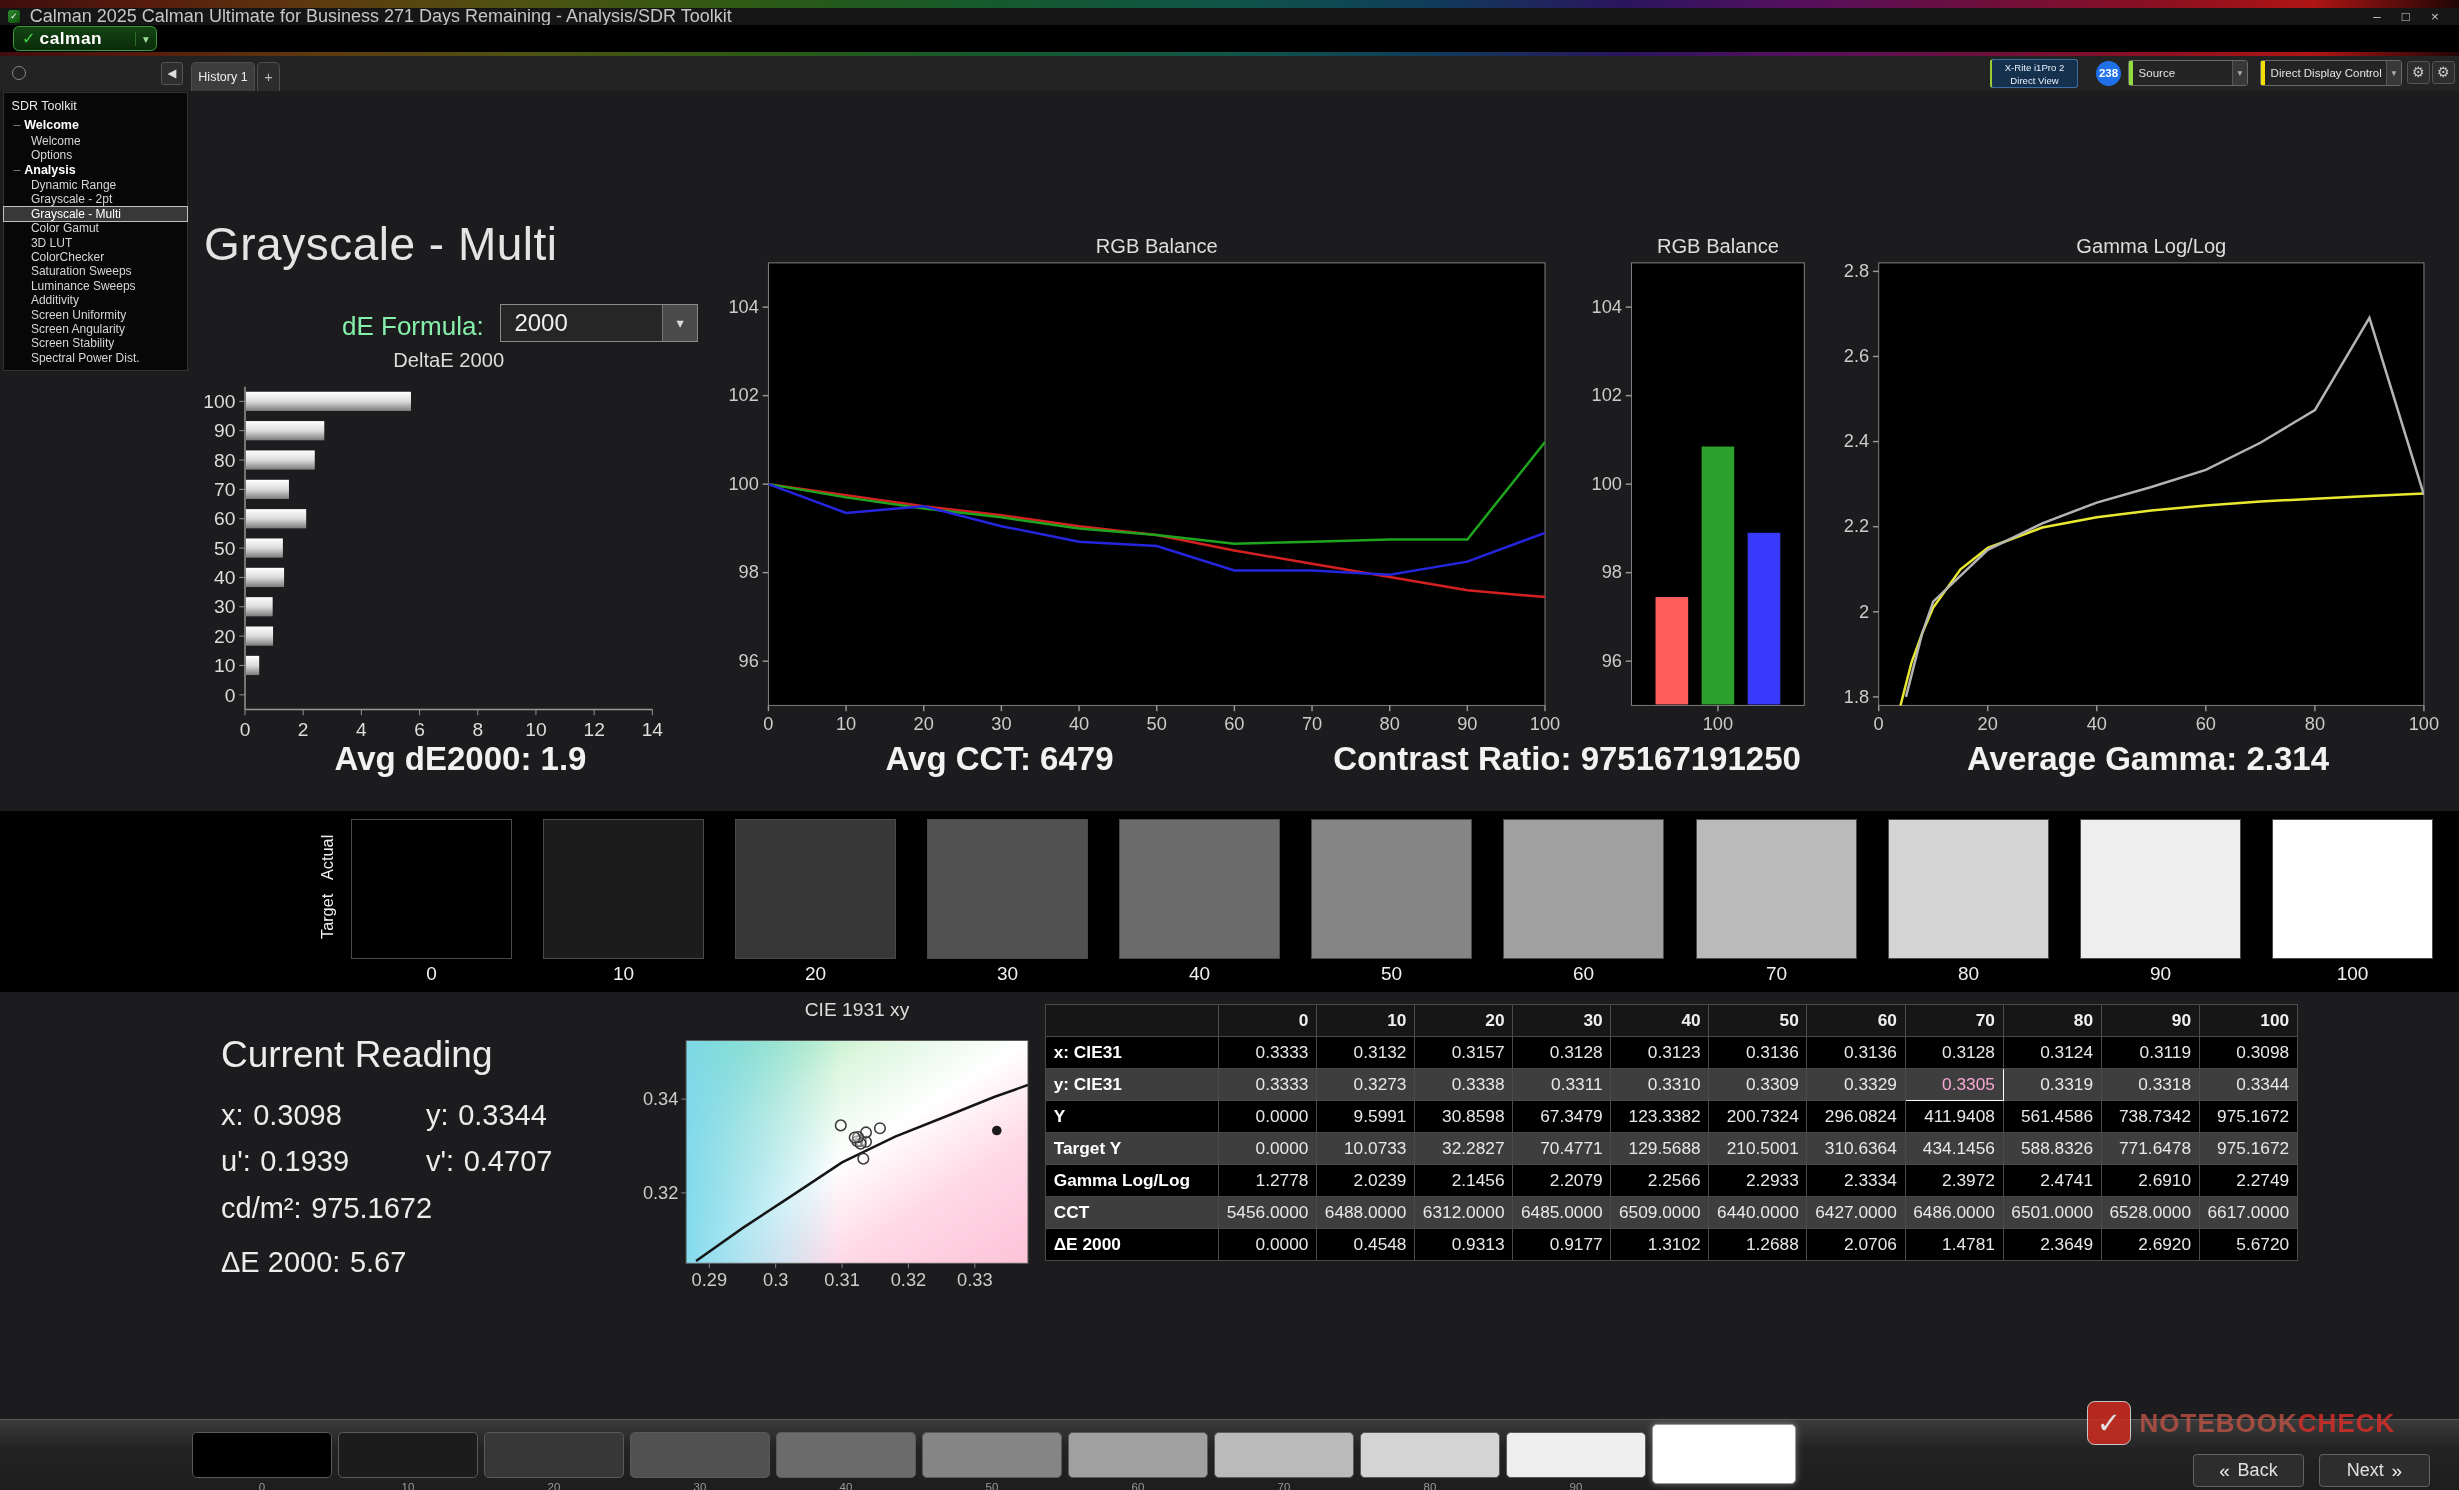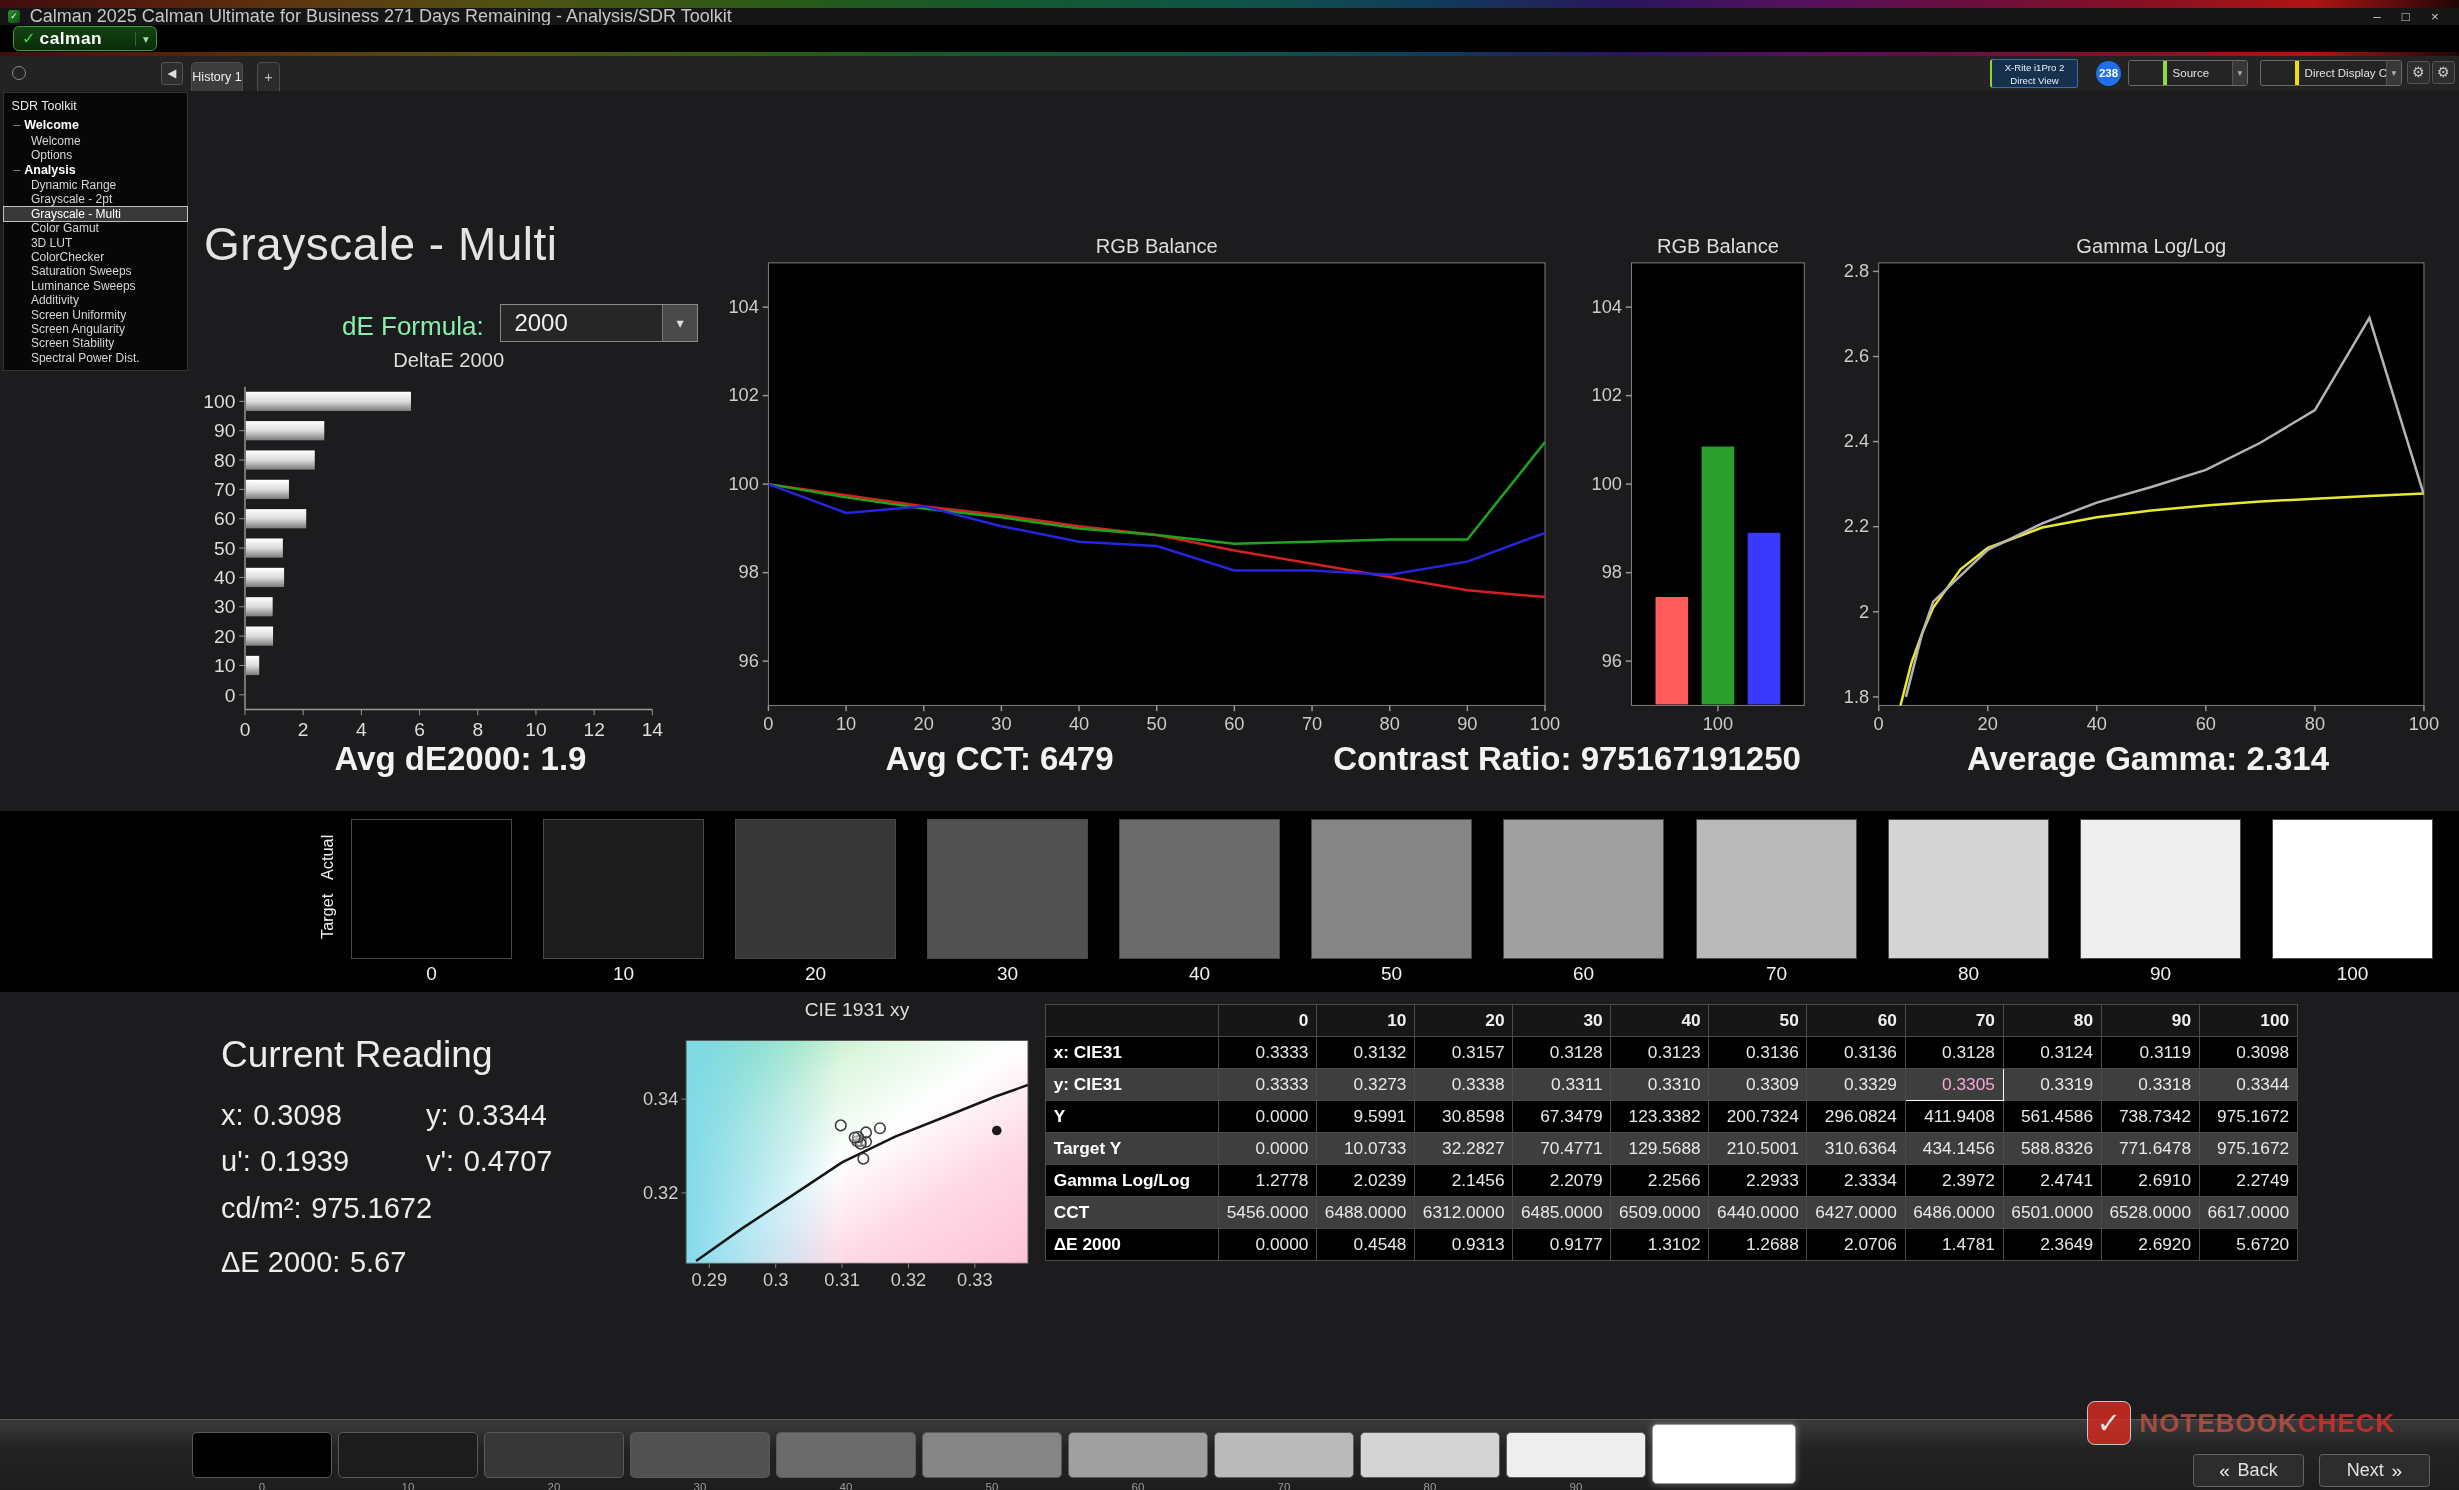--- a/index.html
+++ b/index.html
@@ -18,21 +18,21 @@
   .calman-logo .chk{color:#3fd43f;font-size:16.3px;font-weight:bold;margin-right:3.8px;}
   .calman-logo .nm{color:#fff;font-size:17.3px;font-weight:bold;letter-spacing:0.5px;}
   .calman-logo .dd{margin-left:auto;color:#9fdf9f;font-size:11.5px;border-left:1px solid #2f6b2f;padding-left:6.7px;}
   .tabbar{position:absolute;left:0;top:56px;width:2459px;height:35px;background:#232323;}
   .circle-icon{position:absolute;left:11.5px;top:9.6px;width:14.4px;height:14.4px;border:1.9px solid #8a8a8a;border-radius:50%;}
   .collapse-btn{position:absolute;left:161px;top:5.8px;width:22px;height:23px;background:#2e2e2e;border:1px solid #555;color:#ddd;font-size:11.5px;text-align:center;line-height:21px;border-radius:2.9px;}
   .tab{position:absolute;bottom:0;height:29px;background:#3d3d3d;color:#eee;font-size:12.5px;text-align:center;line-height:29px;border-radius:4.8px 4.8px 0 0;border:1px solid #4e4e4e;border-bottom:none;}
   .tab.add{background:#2c2c2c;font-size:14.4px;color:#bbb;}
   .meter-btn{position:absolute;left:1990px;top:2.9px;width:88px;height:29px;background:#16314e;border:1px solid #3a6ea5;border-left:2.9px solid #9acd32;border-radius:2.9px;color:#e8f0ff;font-size:9.6px;line-height:13.4px;text-align:center;padding-top:1px;}
   .badge{position:absolute;left:2096px;top:4.8px;width:25px;height:25px;border-radius:50%;background:#1f6fe8;color:#fff;font-size:11.5px;font-weight:bold;text-align:center;line-height:25px;}
-  .topdrop{position:absolute;top:3.8px;height:26px;background:#242424;border:1px solid #6a6a6a;border-radius:2.9px;color:#e4e4e4;font-size:11.5px;display:flex;align-items:center;padding-left:34px;}
+  .topdrop{position:absolute;top:3.8px;height:26px;background:#242424;border:1px solid #6a6a6a;border-radius:2.9px;color:#e4e4e4;font-size:11.5px;display:flex;align-items:center;}
   .topdrop .bar{width:3.8px;height:100%;flex:none;}
   .topdrop .lab{padding:0 5.8px;white-space:nowrap;overflow:hidden;}
   .topdrop .arrow{margin-left:auto;padding:0 4.8px;color:#aaa;font-size:9.6px;border-left:1px solid #555;height:100%;display:flex;align-items:center;background:#383838;}
   .gearbtn{position:absolute;top:4.8px;width:23px;height:23px;background:#2e2e2e;border:1px solid #555;border-radius:2.9px;color:#ccc;font-size:14.4px;text-align:center;line-height:21px;}
   .sidebar{position:absolute;left:2.9px;top:92px;width:185px;height:279px;background:#070707;border:1px solid #333;padding-top:3.8px;}
   .sb-title{font-size:12.5px;color:#e8e8e8;padding:1.9px 7.7px 5.8px 7.7px;}
   .tree-sec{font-size:12.5px;font-weight:bold;color:#fff;height:15.4px;line-height:15.4px;padding-left:9.6px;white-space:nowrap;}
   .tree-sec .tsec-ic{color:#888;margin-right:3.8px;font-weight:normal;}
   .tree-item{font-size:12px;color:#d6d6d6;height:14.4px;line-height:14.4px;padding-left:27px;white-space:nowrap;}
   .tree-item.sel{background:#383838;outline:1px solid #c0c0c0;color:#fff;}
@@ -94,21 +94,21 @@
       <span class="chk">✓</span>
       <span class="nm">calman</span>
       <span class="dd">▾</span>
     </div>
   </div>
   <div class="stripe" style="top:52px;height:3.8px;"></div>
 
   <div class="tabbar">
     <div class="circle-icon"></div>
     <div class="collapse-btn">◀</div>
-    <div class="tab" style="left:191px;width:52px;">History 1</div>
+    <div class="tab" style="left:191px;width:64px;">History 1</div>
     <div class="tab add" style="left:257px;width:23px;">+</div>
     <div class="meter-btn">
       <div>X-Rite i1Pro 2</div>
       <div>Direct View</div>
     </div>
     <div class="badge">238</div>
     <div class="topdrop" style="left:2128px;width:120px;">
       <span class="bar" style="background:#8fdc3c;"></span>
       <span class="lab">Source</span>
       <span class="arrow">▾</span>

